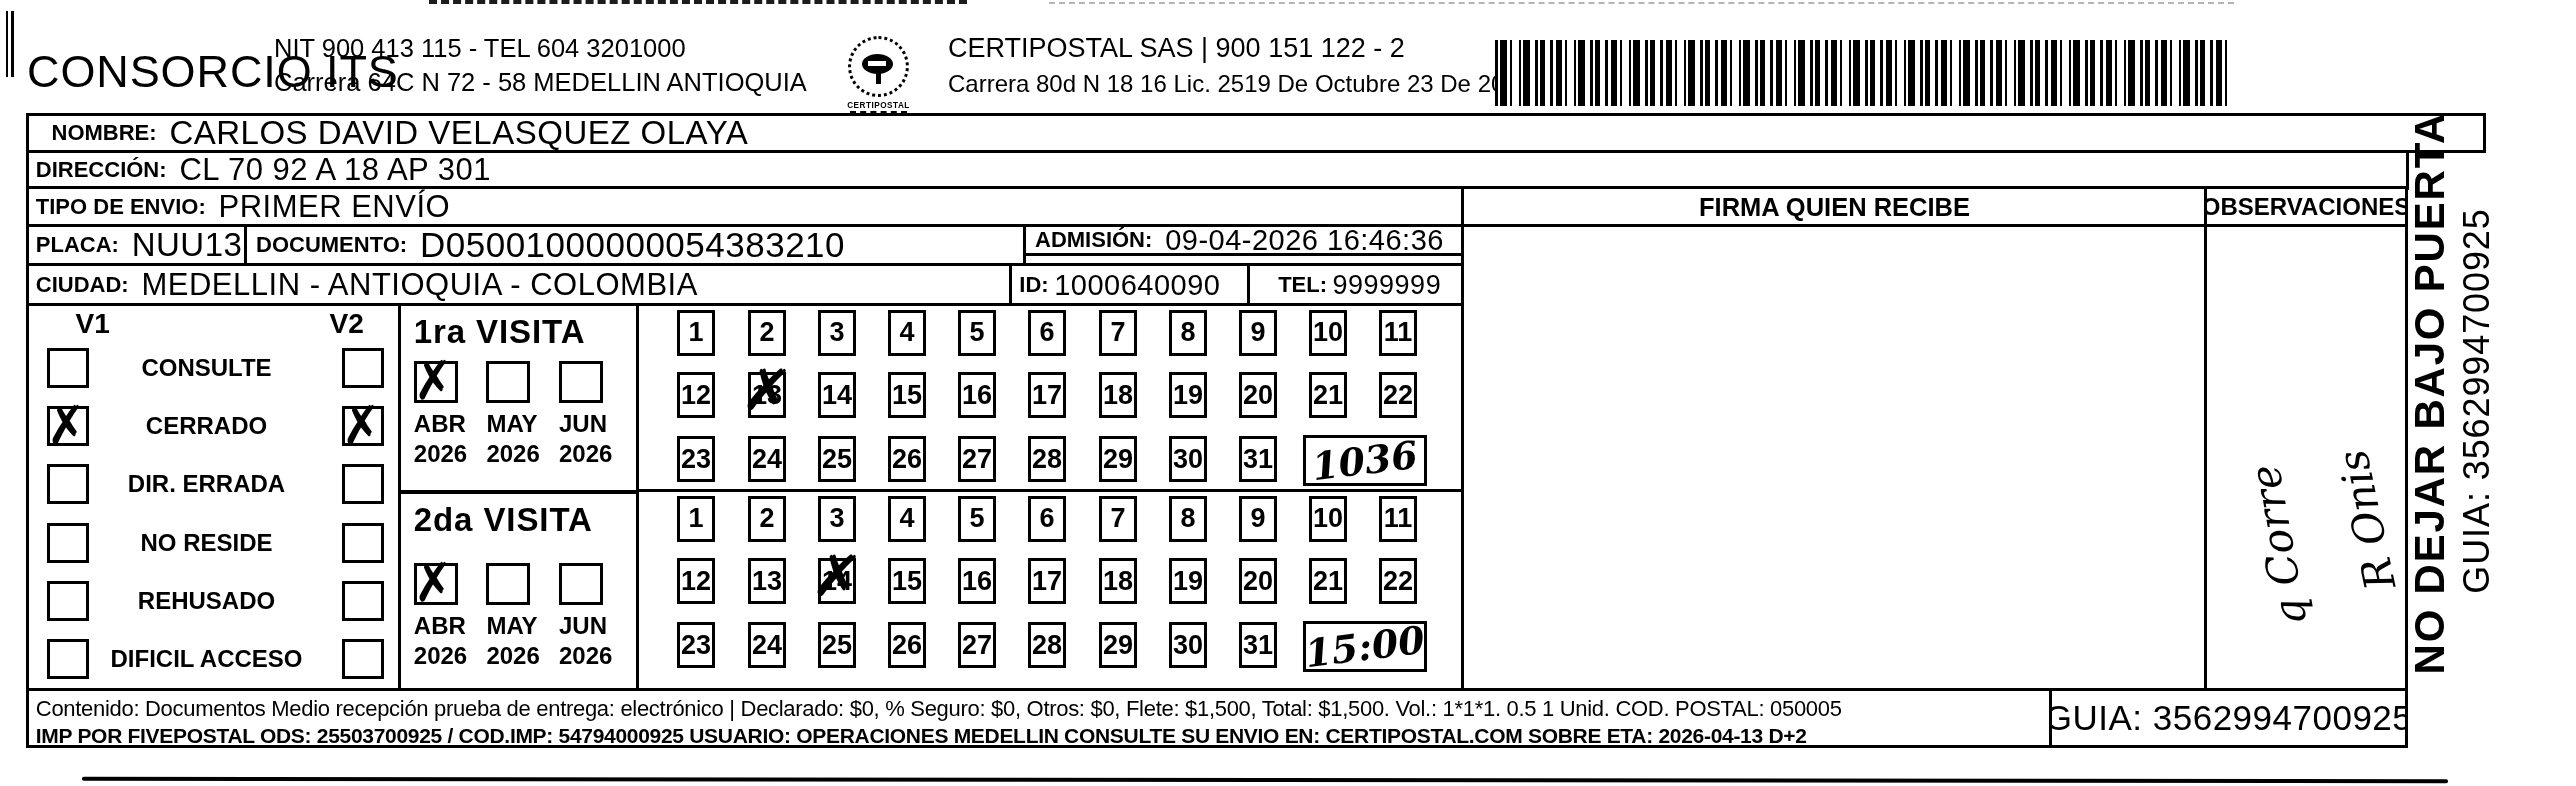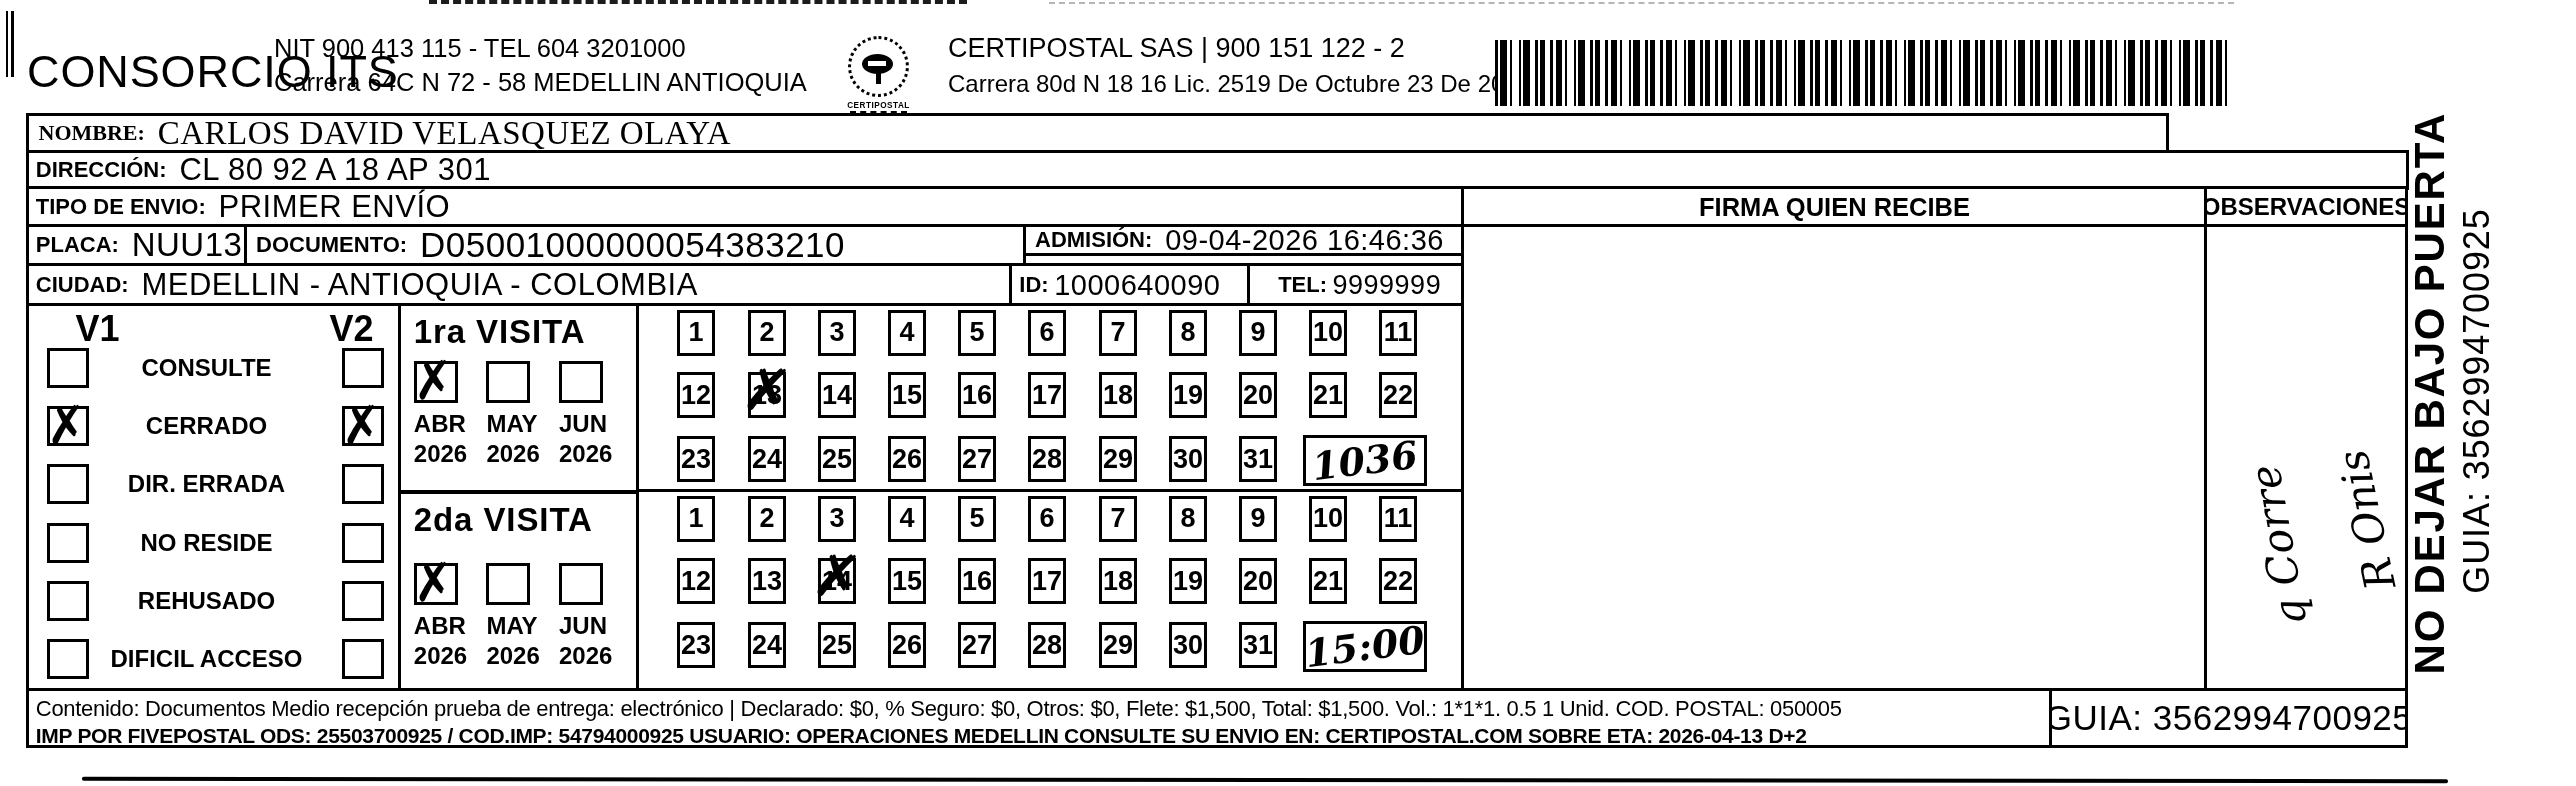--- a/index.html
+++ b/index.html
@@ -32,41 +32,41 @@
       #000 40px 43px,#fff 43px 45px,#000 45px 50px,#fff 50px 55px);}
 
   
   #art-top1{left:429px;top:0;width:538px;border-top:4.6px dashed #1c1c1c;}
   #art-top2{left:1049px;top:1.8px;width:1185px;border-top:2.7px dashed #b5b5b5;}
   #art-corner1{left:5.5px;top:11px;width:2.7px;height:66px;background:#000;}
   #art-corner2{left:11px;top:11px;width:2.7px;height:66px;background:#000;}
   #art-bottom{left:82px;top:778px;width:2366px;height:3.6px;background:#000;border-radius:1.8px;transform:rotate(0.06deg);}
 
   
-  #row-nombre{left:25.5px;top:113px;width:2143px;height:40px;padding-left:10px;font-family:Liberation Serif, serif;}
+  #row-nombre{left:25.5px;top:113px;width:2460px;height:40px;padding-left:23px;}
   #row-direccion{left:25.5px;top:150px;width:2383px;height:40px;padding-left:7.3px;}
   #row-tipo{left:25.5px;top:186px;width:1550px;height:42px;padding-left:7.3px;}
   #col-firma-h{left:1461px;top:186px;width:747px;height:42px;justify-content:center;font-weight:bold;font-size:25.5px;}
   #col-obs-h{left:2204px;top:186px;width:204px;height:42px;justify-content:center;font-weight:bold;font-size:24px;}
   #cell-placa{left:25.5px;top:224px;width:222px;height:42px;padding-left:7.3px;}
   #cell-doc{left:244px;top:224px;width:782px;height:42px;padding-left:9px;}
   #cell-adm{left:1023px;top:224px;width:441px;height:32px;padding-left:9px;}
   #cell-ciudad{left:25.5px;top:263px;width:988px;height:44px;padding-left:7.3px;}
   #cell-id{left:1009px;top:263px;width:241px;height:44px;padding-left:7.3px;}
   #cell-tel{left:1247px;top:263px;width:218px;height:44px;padding-left:7.3px;justify-content:center;}
   #cell-doc .val{font-size:35px;}
   #cell-placa .val{font-size:33px;}
   #cell-adm .val,#cell-id .val{font-size:29px;}
   #cell-tel .val{font-size:27px;}
   #cell-tel .lab,#cell-id .lab{margin-right:5.5px;}
   #row-nombre .val{font-size:33px;}
 
   
   #status-box{left:25.5px;top:303px;width:376px;height:388px;display:block;}
-  .vlab{position:absolute;top:1.8px;font-size:36px;font-weight:bold;}
+  .vlab{position:absolute;top:1.8px;font-size:28px;font-weight:bold;}
   #v1-label{left:47px;}
   #v2-label{left:301px;}
   .st-row{position:absolute;left:0;width:100%;height:53px;display:flex;align-items:center;}
   .cb{width:42px;height:40px;border:3.6px solid #000;position:relative;flex:none;box-sizing:border-box;background:#fff;}
   .cb-l{margin-left:18px;}
   .cb-r{margin-left:auto;margin-right:14.6px;}
   .st-label{position:absolute;left:64px;width:228px;text-align:center;font-weight:bold;font-size:24px;}
   .xm{position:absolute;left:-4.6px;top:-11px;font-size:51px;line-height:55px;
       font-family:"DejaVu Sans",sans-serif;transform:rotate(-6deg);}
 
@@ -144,21 +144,21 @@
     <div id="cp-line2">Carrera 80d N 18 16  Lic. 2519 De Octubre 23 De 2015</div>
   </div>
   <div class="abs" id="barcode"></div>
 
   <div class="cell" id="row-nombre">
     <span class="lab">NOMBRE:</span>
     <span class="val">CARLOS DAVID VELASQUEZ OLAYA</span>
   </div>
   <div class="cell" id="row-direccion">
     <span class="lab">DIRECCIÓN:</span>
-    <span class="val">CL 80 92 A   18 AP 301</span>
+    <span class="val">CL 70 92 A   18 AP 301</span>
   </div>
   <div class="cell" id="row-tipo">
     <span class="lab">TIPO DE ENVIO:</span>
     <span class="val">PRIMER ENVÍO</span>
   </div>
   <div class="cell" id="col-firma-h">FIRMA QUIEN RECIBE</div>
   <div class="cell" id="col-obs-h">OBSERVACIONES</div>
 
   <div class="cell" id="cell-placa">
     <span class="lab">PLACA:</span>

